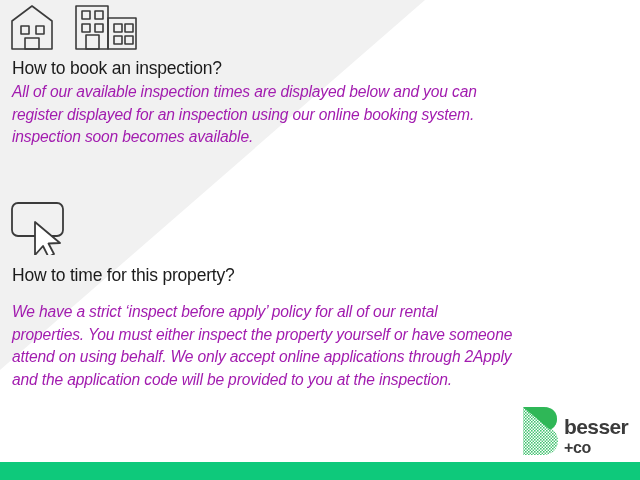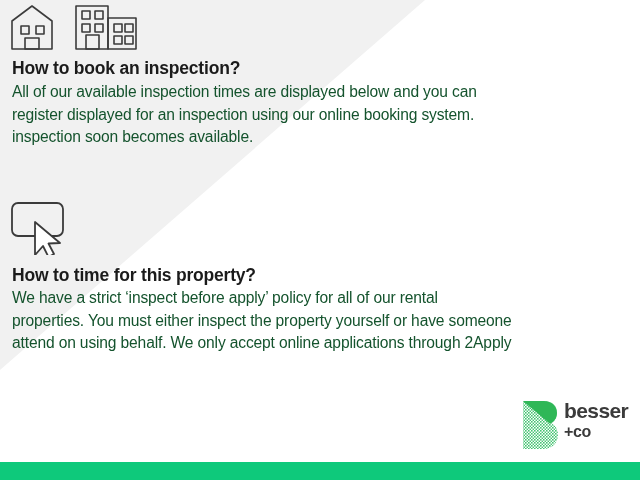--- a/index.html
+++ b/index.html
@@ -54,54 +54,55 @@
   .icon-row-houses svg,
   .icon-row-cursor svg {
     display: block;
   }
 
   
   .heading {
     position: absolute;
     left: 12px;
     font-size: 17.5px;
-    font-weight: bold;
+    font-weight: normal;
     color: #1b1b1b;
     letter-spacing: -0.2px;
     white-space: nowrap;
   }
   #heading-book  { top: 58px; }
   #heading-apply { top: 265px; }
 
   .paragraph {
     position: absolute;
     left: 12px;
     width: 625px;
     font-size: 15.6px;
     line-height: 22.6px;
-    color: #14532d;
+    color: #a21caf;
     letter-spacing: -0.15px;
+    font-style: italic;
   }
   #para-book  { top: 81px; }
-  #para-apply { top: 287px; }
+  #para-apply { top: 301px; }
 
   .paragraph .line {
     display: block;
     white-space: nowrap;
   }
 
   
   .logo {
     position: absolute;
     left: 522px;
     top: 400px;
     width: 110px;
     height: 56px;
     display: flex;
-    align-items: flex-start;
+    align-items: flex-end;
   }
   .logo-mark {
     width: 36px;
     height: 50px;
     flex: 0 0 auto;
   }
   .logo-type {
     margin-left: 6px;
     display: flex;
     flex-direction: column;
@@ -180,20 +181,21 @@
         <path d="M25 22 L25 55 L33 46 L38.5 57 L44 54 L38.5 43.5 L50 43 Z" fill="#ffffff" stroke="#3b3b3b" stroke-width="1.8" stroke-linejoin="round"></path>
       </svg>
     </div>
 
     <div class="heading" id="heading-apply">How to time for this property?</div>
 
     <div class="paragraph" id="para-apply">
       <span class="line">We have a strict ‘inspect before apply’ policy for all of our rental</span>
       <span class="line">properties. You must either inspect the property yourself or have someone</span>
       <span class="line">attend on using behalf. We only accept online applications through 2Apply</span>
+      <span class="line">and the application code will be provided to you at the inspection.</span>
     </div>
 
     <div class="logo">
       <svg class="logo-mark" viewBox="0 0 36 50" fill="none" xmlns="http://www.w3.org/2000/svg">
         <defs>
           <pattern id="halftone" width="3" height="3" patternUnits="userSpaceOnUse">
             <rect width="3" height="3" fill="#ffffff"></rect>
             <rect width="1.6" height="1.6" fill="#45c472"></rect>
             <rect x="1.6" y="1.6" width="1.4" height="1.4" fill="#45c472"></rect>
           </pattern>

